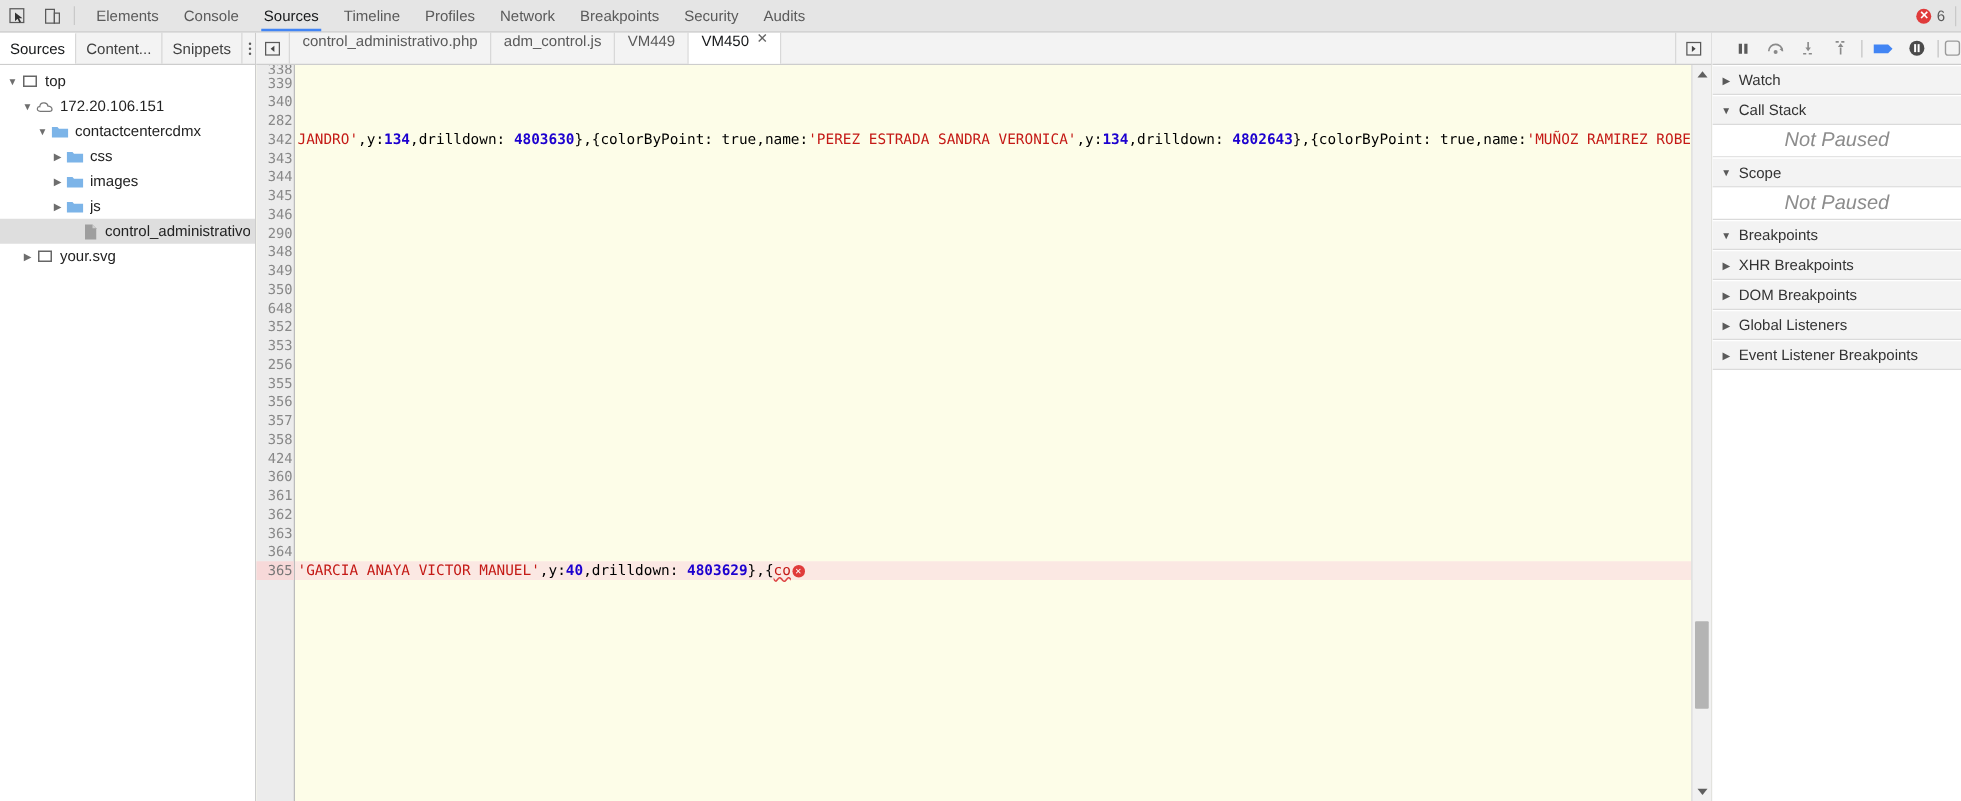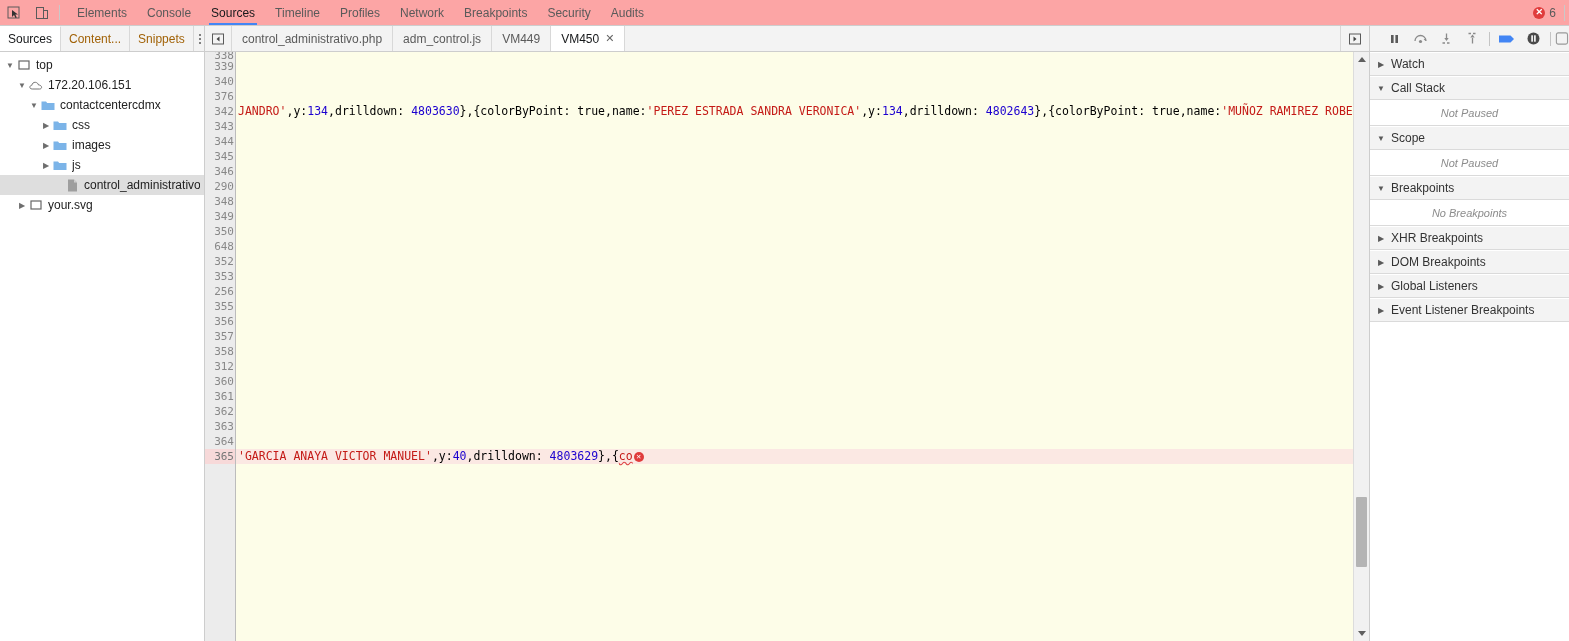--- a/index.html
+++ b/index.html
@@ -23,21 +23,21 @@
     flex-direction: column;
     background: #fff;
   }
 
   
   .main-toolbar {
     height: 25px;
     min-height: 25px;
     display: flex;
     align-items: center;
-    background: #fca5a5;
+    background: #e5e5e5;
     border-bottom: 1px solid #cdcdcd;
     position: relative;
   }
   .tb-icon-btn {
     width: 28px;
     height: 24px;
     display: flex;
     align-items: center;
     justify-content: center;
     cursor: pointer;
@@ -135,21 +135,21 @@
     display: flex;
     align-items: stretch;
     background: #f3f3f3;
     border-bottom: 1px solid #cdcdcd;
   }
   .nav-tab {
     display: flex;
     align-items: center;
     padding: 0 8px;
     font-size: 12px;
-    color: #a16207;
+    color: #404040;
     border-right: 1px solid #d8d8d8;
     cursor: pointer;
     white-space: nowrap;
   }
   .nav-tab.selected {
     background: #fff;
     color: #16181a;
     border-top: 1px solid transparent;
   }
   .nav-menu-btn {
@@ -230,21 +230,20 @@
   .nav-collapse-btn {
     width: 26px;
     display: flex;
     align-items: center;
     justify-content: center;
     border-right: 1px solid #d8d8d8;
     cursor: pointer;
   }
   .ed-tab {
     display: flex;
-    align-items: center;
     padding: 0 10px;
     font-size: 12px;
     color: #5a5a5a;
     border-right: 1px solid #d8d8d8;
     cursor: pointer;
     white-space: nowrap;
     gap: 6px;
   }
   .ed-tab.selected {
     background: #fff;
@@ -316,21 +315,21 @@
     height: 15px;
     line-height: 15px;
     white-space: pre;
     padding-left: 2px;
     box-sizing: border-box;
   }
   .code-line.err-line {
     background: #fbe8e3;
   }
   .tok-str { color: #c41a16; }
-  .tok-num { color: #1c00cf; }
+  .tok-num { color: #1c00cf; font-weight: bold; }
   .tok-plain { color: #000; }
   .squiggle {
     color: #c41a16;
     text-decoration: underline wavy #d44;
     text-decoration-skip-ink: none;
   }
   .inline-err-icon {
     display: inline-flex;
     width: 10px;
     height: 10px;
@@ -445,21 +444,21 @@
     align-items: center;
     justify-content: center;
     color: #5a5a5a;
     font-size: 8px;
   }
   .sec-empty {
     height: 25px;
     display: flex;
     align-items: center;
     justify-content: center;
-    font-size: 11px;
+    font-size: 16px;
     font-style: italic;
     color: #8c8c8c;
     background: #fff;
     border-bottom: 1px solid #dadada;
   }
 </style>
 </head>
 <body>
 
 <div class="devtools">
@@ -628,39 +627,39 @@
           </svg>
         </div>
       </div>
 
       <div class="editor-area">
         <div class="code-scroll">
           <div class="gutter" id="gutter">
               <div class="ln" style="height: 7px; line-height: 7px; overflow: hidden;">338</div>
               <div class="ln">339</div>
               <div class="ln">340</div>
-              <div class="ln">376</div>
+              <div class="ln">282</div>
               <div class="ln">342</div>
               <div class="ln">343</div>
               <div class="ln">344</div>
               <div class="ln">345</div>
               <div class="ln">346</div>
               <div class="ln">290</div>
               <div class="ln">348</div>
               <div class="ln">349</div>
               <div class="ln">350</div>
               <div class="ln">648</div>
               <div class="ln">352</div>
               <div class="ln">353</div>
               <div class="ln">256</div>
               <div class="ln">355</div>
               <div class="ln">356</div>
               <div class="ln">357</div>
               <div class="ln">358</div>
-              <div class="ln">312</div>
+              <div class="ln">424</div>
               <div class="ln">360</div>
               <div class="ln">361</div>
               <div class="ln">362</div>
               <div class="ln">363</div>
               <div class="ln">364</div>
               <div class="ln err">365</div>
             </div>
           <div class="code-body" id="codebody">
               <div class="code-line" style="height: 7px; line-height: 7px; overflow: hidden;"></div>
               <div class="code-line"></div>
@@ -772,21 +771,20 @@
         <div class="sec-header">
           <span class="sec-tw">▼</span>
           <span>Scope</span>
         </div>
         <div class="sec-empty">Not Paused</div>
 
         <div class="sec-header">
           <span class="sec-tw">▼</span>
           <span>Breakpoints</span>
         </div>
-        <div class="sec-empty">No Breakpoints</div>
 
         <div class="sec-header">
           <span class="sec-tw">▶</span>
           <span>XHR Breakpoints</span>
         </div>
 
         <div class="sec-header">
           <span class="sec-tw">▶</span>
           <span>DOM Breakpoints</span>
         </div>

